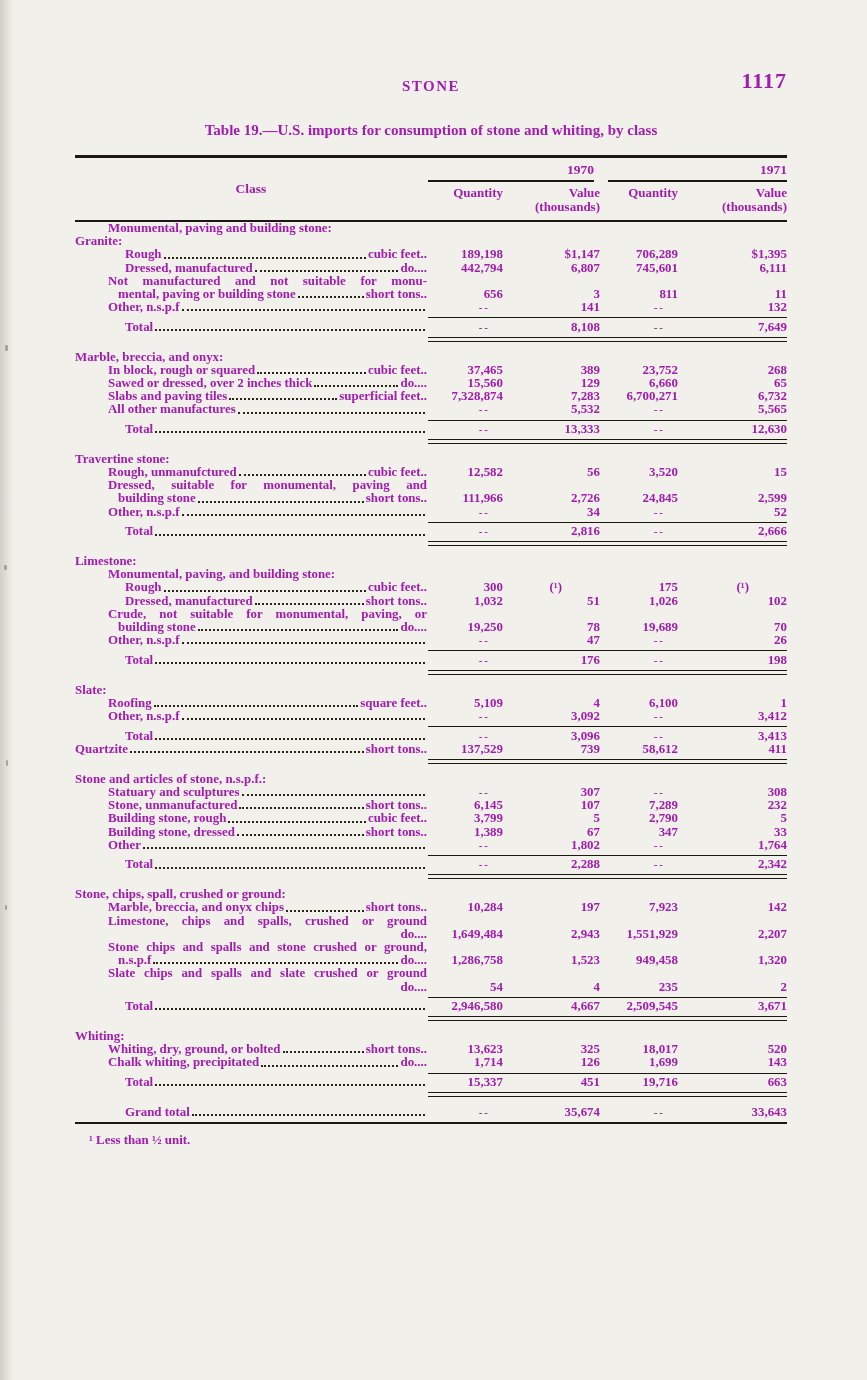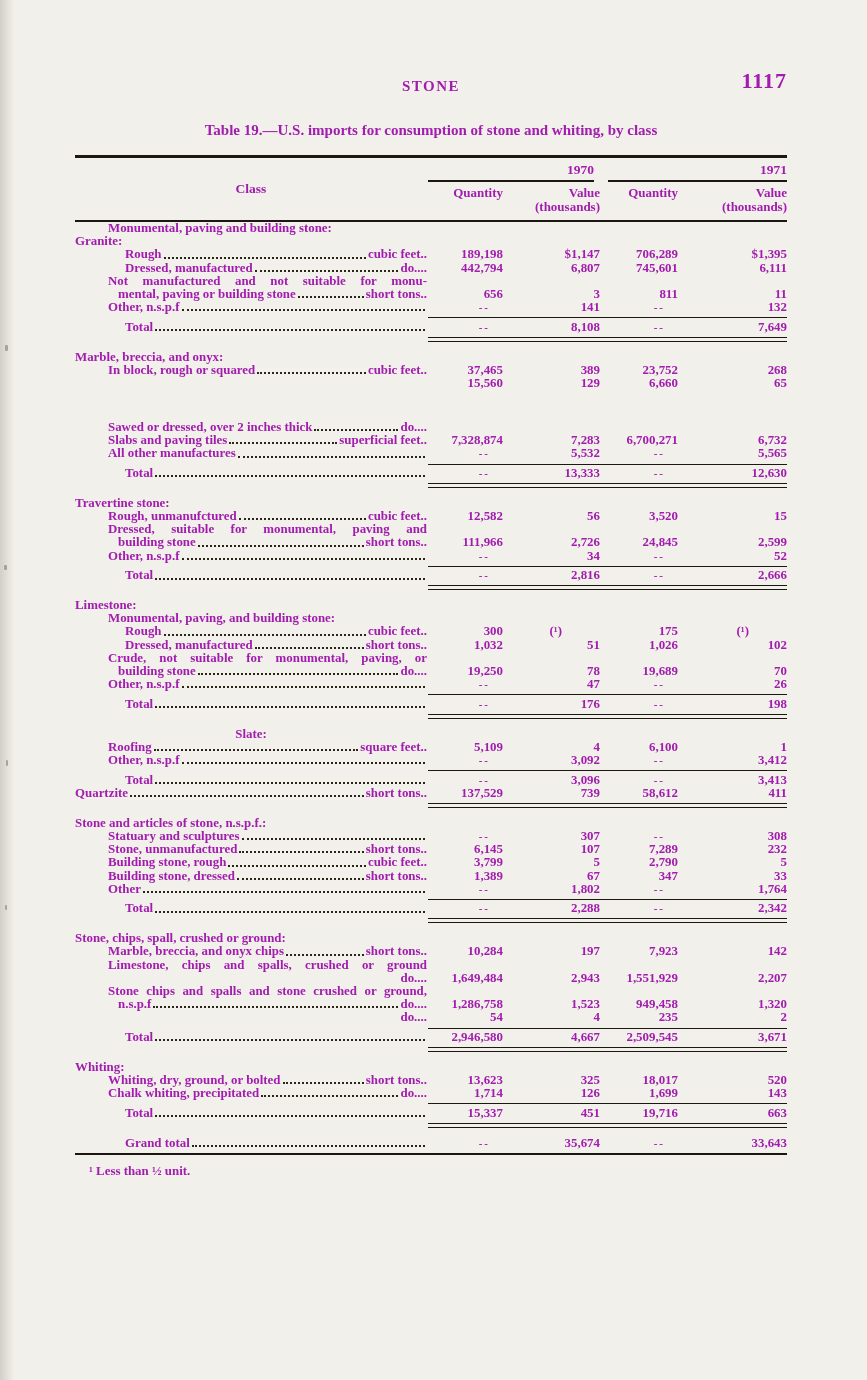--- a/index.html
+++ b/index.html
@@ -176,21 +176,21 @@
             <span class="lbl">In block, rough or squared</span>
             <span class="leader"></span>
             <span class="unit">cubic feet..</span>
           </div>
           <div class="cq">37,465</div>
           <div class="cv">389</div>
           <div class="cq2">23,752</div>
           <div class="cv2">268</div>
         </div>
         <div class="row">
-          <div class="c-class" style="padding-left: 33px; margin-top: 44px;">
+          <div class="c-class" style="padding-left: 33px;">
             <span class="lbl">Sawed or dressed, over 2 inches thick</span>
             <span class="leader"></span>
             <span class="unit">do....</span>
           </div>
           <div class="cq">15,560</div>
           <div class="cv">129</div>
           <div class="cq2">6,660</div>
           <div class="cv2">65</div>
         </div>
         <div class="row">
@@ -343,21 +343,21 @@
             <span class="leader"></span>
           </div>
           <div class="cq dash">--</div>
           <div class="cv">176</div>
           <div class="cq2 dash">--</div>
           <div class="cv2">198</div>
         </div>
         <div class="dbl"></div>
         <div class="gaprow"></div>
         <div class="row">
-          <div class="c-class" style="padding-left: 0px; justify-content: center;">
+          <div class="c-class" style="padding-left: 0px;">
             <span class="lbl">Slate:</span>
           </div>
         </div>
         <div class="row">
           <div class="c-class" style="padding-left: 33px;">
             <span class="lbl">Roofing</span>
             <span class="leader"></span>
             <span class="unit">square feet..</span>
           </div>
           <div class="cq">5,109</div>
@@ -506,20 +506,23 @@
         <div class="row">
           <div class="c-class" style="padding-left: 43px;">
             <span class="lbl">n.s.p.f</span>
             <span class="leader"></span>
             <span class="unit">do....</span>
           </div>
           <div class="cq">1,286,758</div>
           <div class="cv">1,523</div>
           <div class="cq2">949,458</div>
           <div class="cv2">1,320</div>
+        </div>
+        <div class="row just">
+          <div class="c-class" style="padding-left: 33px;"><span class="lbl">Slate chips and spalls and slate crushed or ground</span></div>
         </div>
         <div class="row">
           <div class="c-class" style="padding-left: 43px;">
             <span class="lbl"></span>
             <span class="spacer"></span>
             <span class="unit">do....</span>
           </div>
           <div class="cq">54</div>
           <div class="cv">4</div>
           <div class="cq2">235</div>

